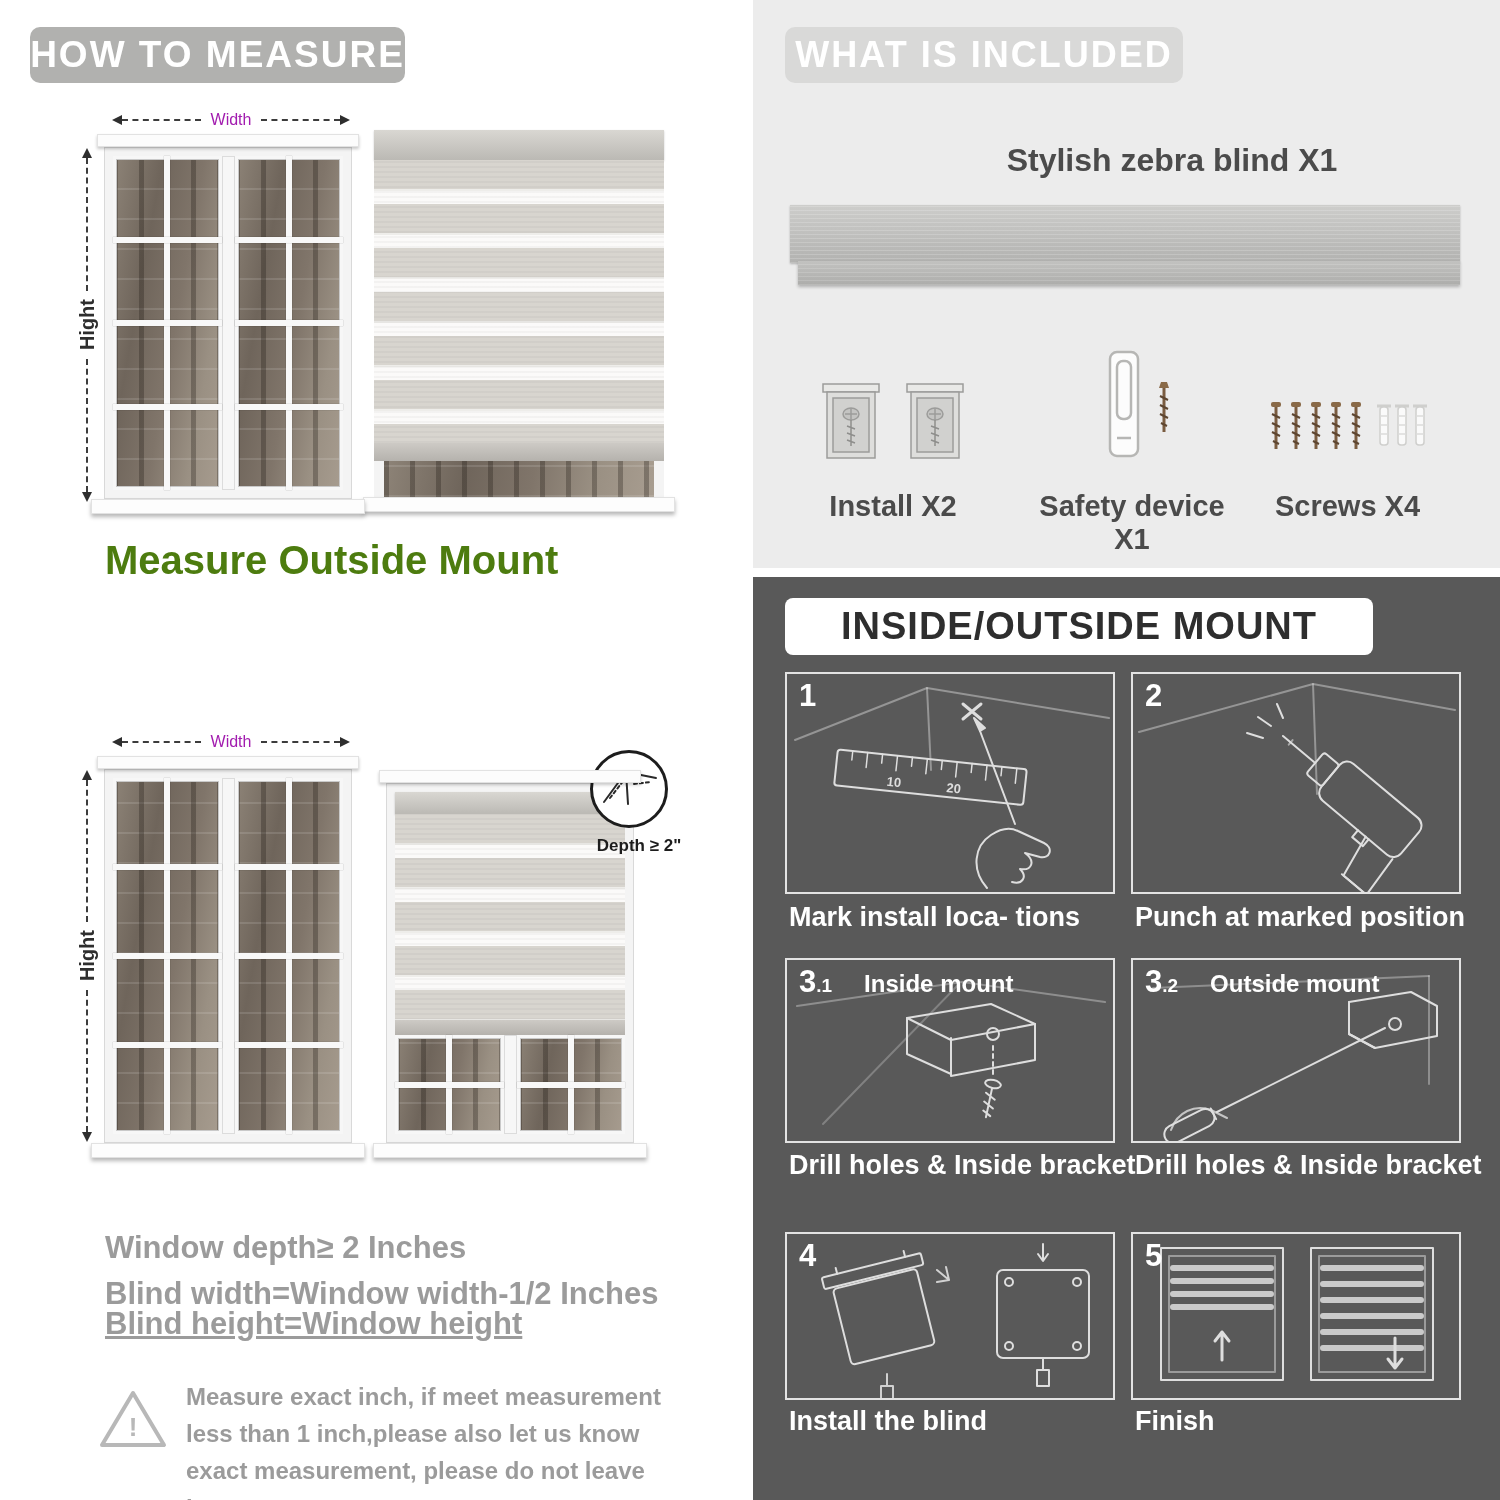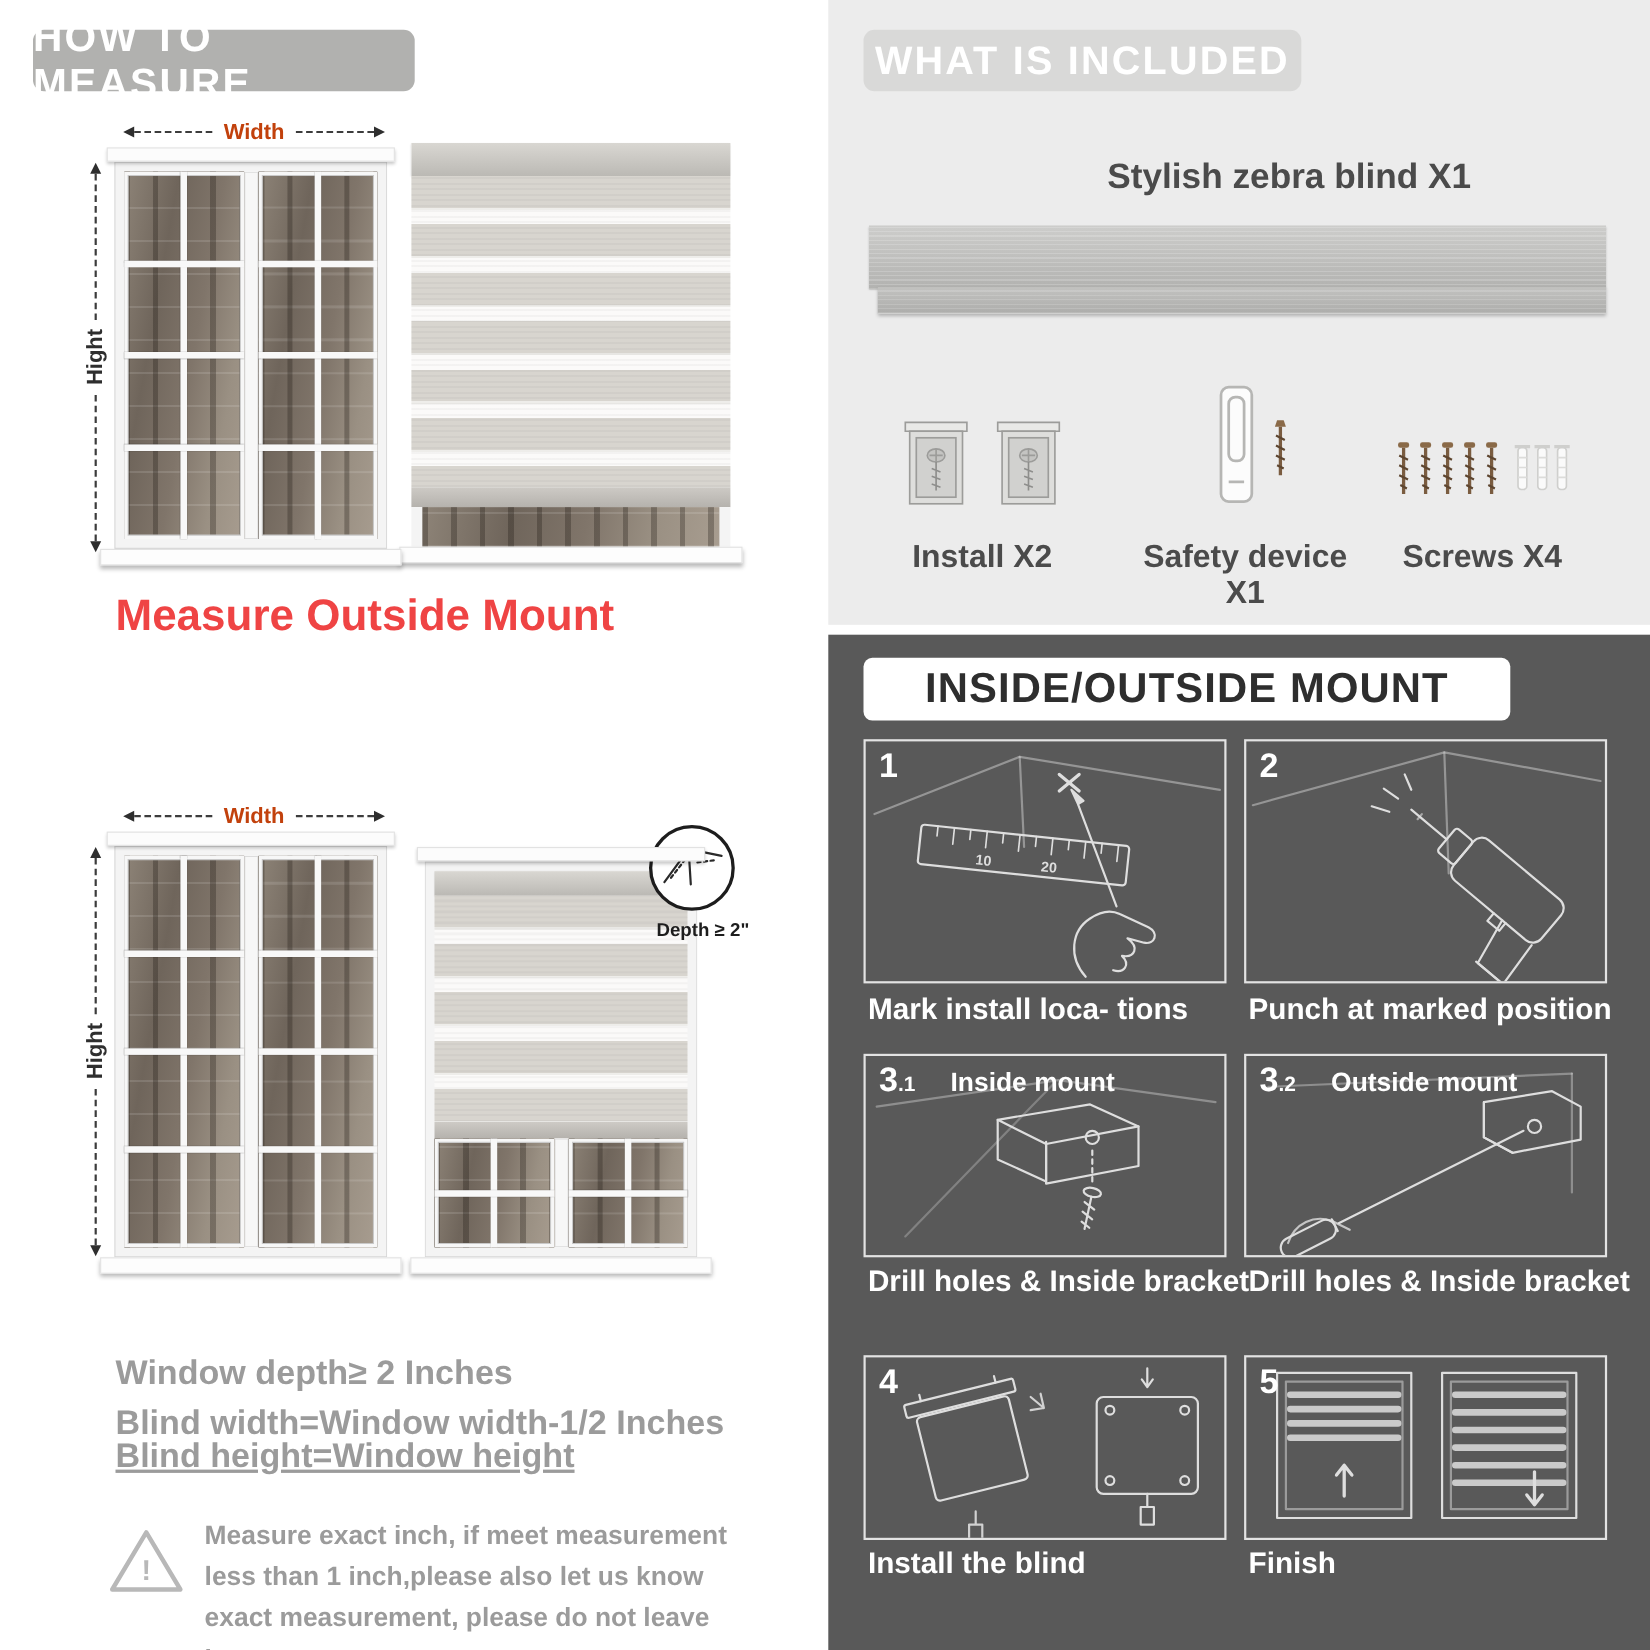--- a/index.html
+++ b/index.html
@@ -8,27 +8,27 @@
   .canvas { position:relative; width:1500px; height:1500px; background:#fff; overflow:hidden; }
 
   
   .abs { position:absolute; }
   .badge-gray { background:#b1b1af; color:#fff; font-weight:700; font-size:37px; letter-spacing:2px;
     display:flex; align-items:center; justify-content:center; border-radius:10px; }
   .badge-light { background:#d9d9d8; color:#fff; font-weight:700; font-size:36px; letter-spacing:2px;
     display:flex; align-items:center; justify-content:center; border-radius:10px; }
   .badge-white { background:#fff; color:#2e2e2e; font-weight:700; font-size:38px; letter-spacing:1px;
     display:flex; align-items:center; justify-content:center; border-radius:8px; }
-  .h-dark { color:#ef4444; font-weight:700; font-size:40px; }
+  .h-dark { color:#4d7c0f; font-weight:700; font-size:40px; }
   .body-gray { color:#9b9b9b; font-weight:700; font-size:31px; }
 
   
   .dim-h { position:absolute; display:flex; align-items:center; height:16px; }
   .dim-h .dline { flex:1; border-top:2px dashed #3c3c3c; height:0; }
-  .dim-h .dlabel { font-weight:700; font-size:20px; color:#c2410c; padding:0 10px; white-space:nowrap; }
+  .dim-h .dlabel { font-weight:400; font-size:16px; color:#a21caf; padding:0 10px; white-space:nowrap; }
   .arr { width:0; height:0; border-style:solid; flex:none; }
   .arr.left  { border-width:5px 10px 5px 0; border-color:transparent #2e2e2e transparent transparent; }
   .arr.right { border-width:5px 0 5px 10px; border-color:transparent transparent transparent #2e2e2e; }
   .dim-v { position:absolute; display:flex; flex-direction:column; align-items:center; width:18px; }
   .dim-v .dline { flex:1; border-left:2px dashed #3c3c3c; width:0; }
   .dim-v .dlabel { writing-mode:vertical-rl; transform:rotate(180deg); font-weight:700; font-size:20px; color:#2e2e2e; padding:8px 0; }
   .arr.up   { border-width:0 5px 10px 5px; border-color:transparent transparent #2e2e2e transparent; }
   .arr.down { border-width:10px 5px 0 5px; border-color:#2e2e2e transparent transparent transparent; }
 
   
@@ -94,21 +94,21 @@
   .pnum .n { font-size:31px; }
   .pnum .sub { font-size:19px; }
   .pnum .ptitle { font-size:24px; margin-left:32px; }
   .pcaption { position:absolute; color:#fff; font-weight:700; font-size:27px; white-space:nowrap; }
 </style>
 </head>
 <body>
 
 <div class="canvas">
 
-  <div class="abs badge-gray" style="left:30px;top:27px;width:347px;height:56px;">HOW TO MEASURE</div>
+  <div class="abs badge-gray" style="left:30px;top:27px;width:375px;height:56px;">HOW TO MEASURE</div>
 
   <div class="dim-h" style="left:112px;top:112px;width:238px;">
     <span class="arr left"></span>
     <span class="dline"></span>
     <span class="dlabel">Width</span>
     <span class="dline"></span>
     <span class="arr right"></span>
   </div>
 
   <div class="dim-v" style="left:78px;top:148px;height:354px;">

